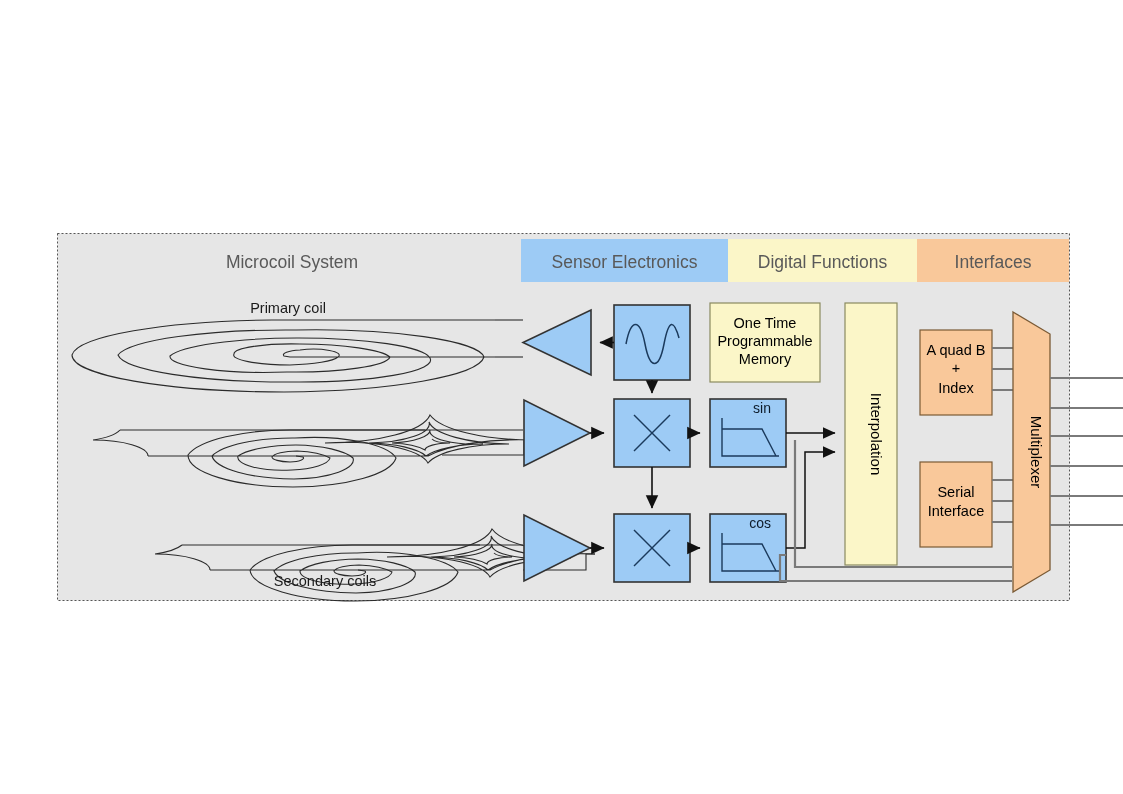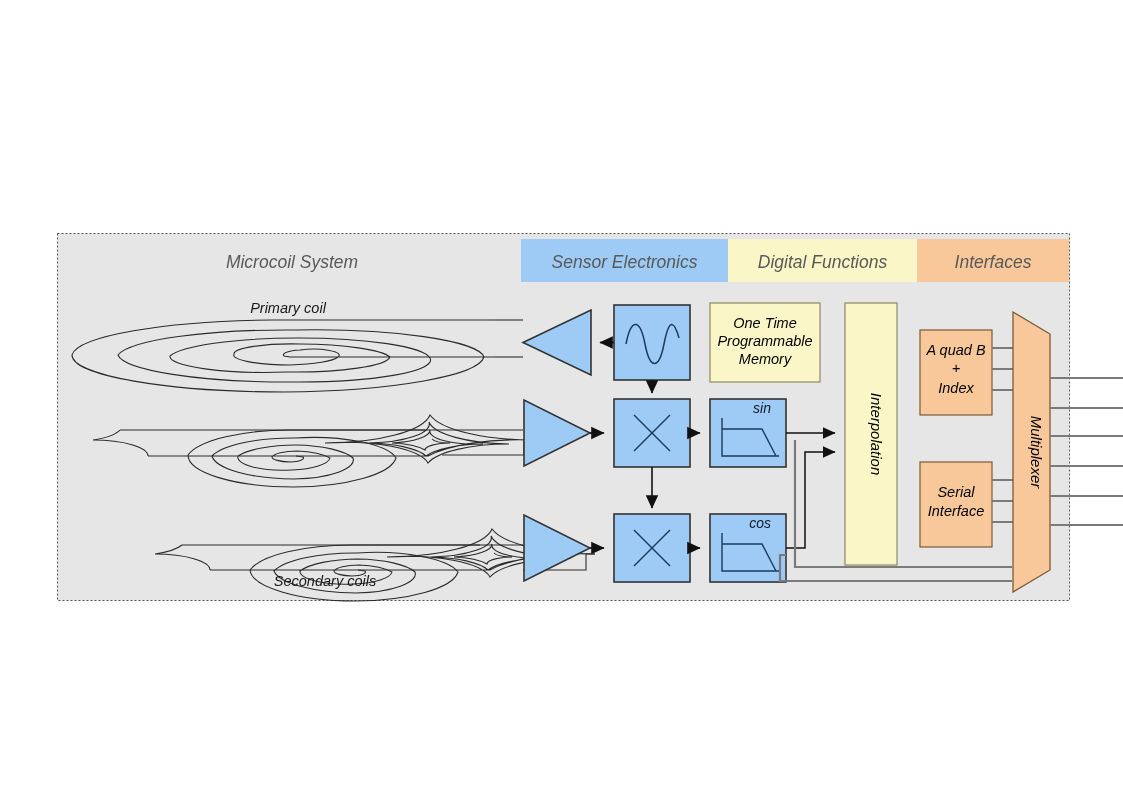--- a/index.html
+++ b/index.html
@@ -1,17 +1,17 @@
 <!DOCTYPE html>
 <html><head>
 <meta charset="utf-8">
 <style>
   html,body{margin:0;padding:0;background:#ffffff;}
   body{width:1123px;height:794px;font-family:"Liberation Sans",sans-serif;overflow:hidden;}
-  #stage{position:relative;width:1123px;height:794px;font-style:italic;}
+  #stage{position:relative;width:1123px;height:794px;}
   svg{display:block;}
   .blk-label{font-family:"Liberation Sans",sans-serif;}
 </style>
 </head>
 <body>
 
 <div id="stage">
 <svg width="1123" height="794" viewBox="0 0 1123 794" xmlns="http://www.w3.org/2000/svg">
   <defs>
     <marker id="arrowBlack" markerWidth="9" markerHeight="9" refX="8" refY="4.5" orient="auto">

